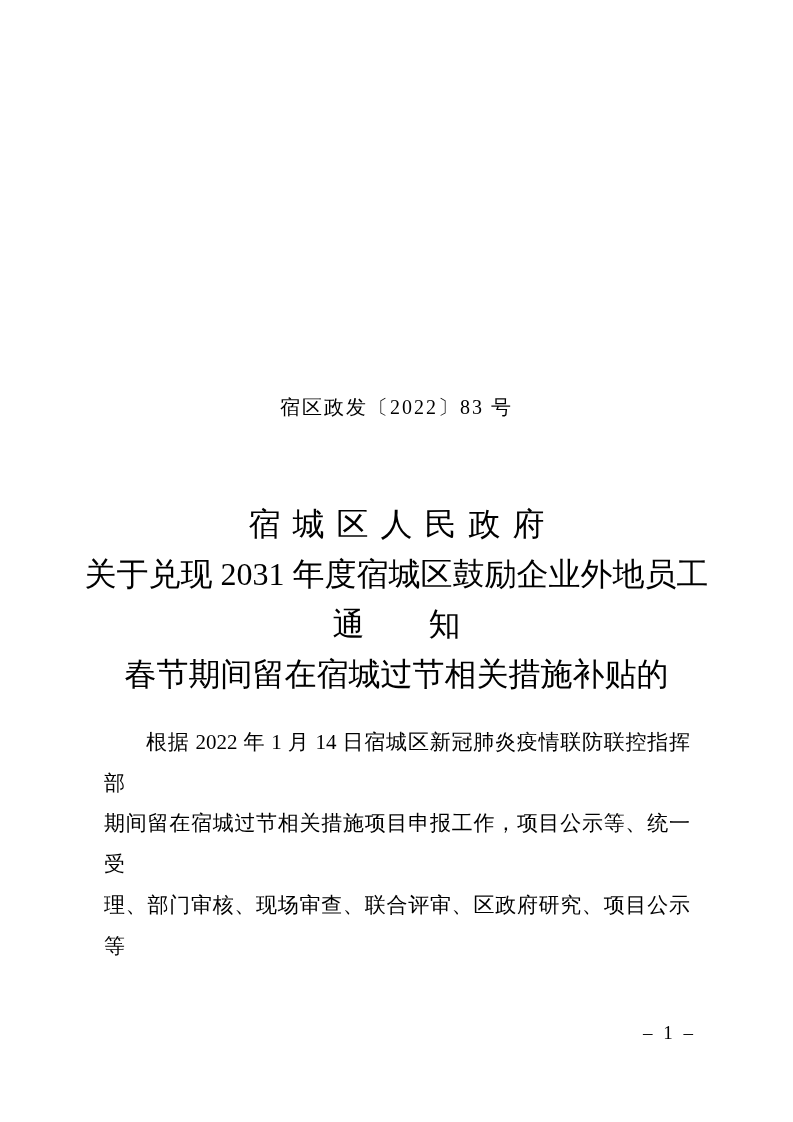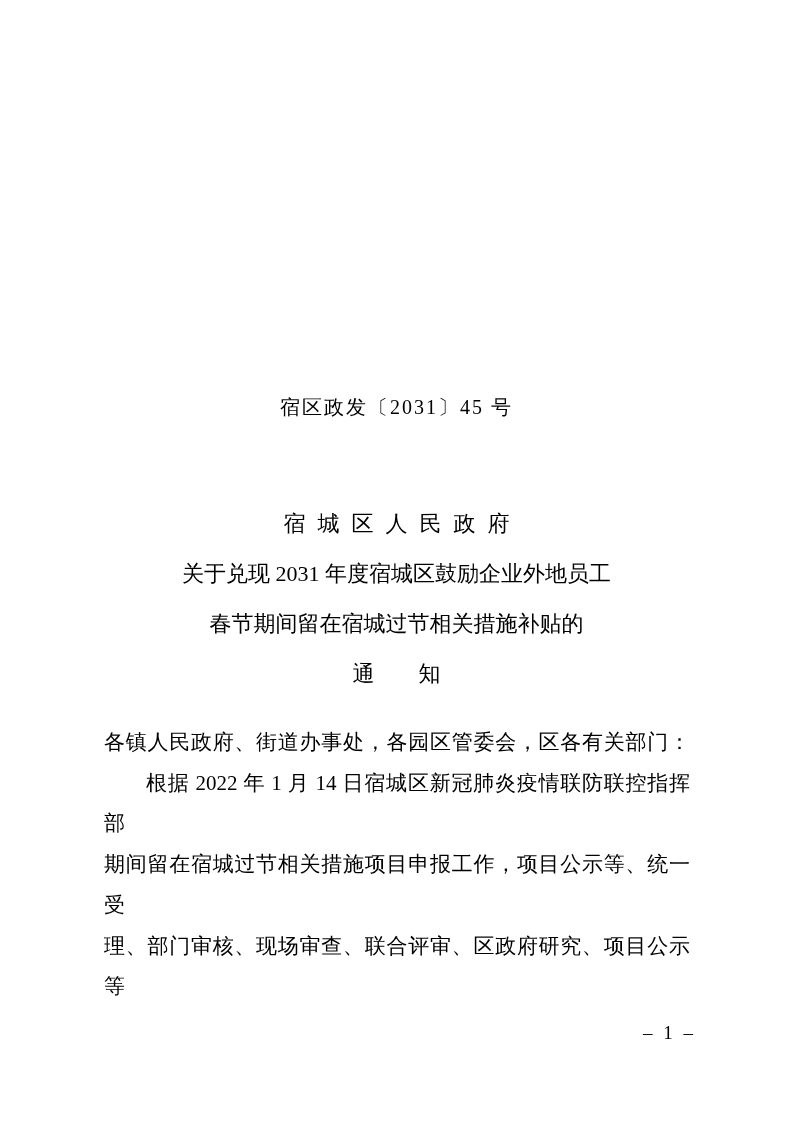--- a/index.html
+++ b/index.html
@@ -28,21 +28,21 @@
     white-space: pre;
   }
   .title-block {
     position: absolute;
     top: 499px;
     left: 0;
     right: 0;
     text-align: center;
   }
   .title-line {
-    font-size: 22px;
+    font-size: 32px;
     line-height: 50px;
     white-space: pre;
   }
   .title-org {
     letter-spacing: 12px;
     padding-left: 12px; 
   }
   .body-block {
     position: absolute;
     top: 722px;
@@ -68,31 +68,30 @@
     font-size: 19px;
     letter-spacing: 3px;
     white-space: pre;
   }
 </style>
 </head>
 <body>
 
 <div class="page">
 
-  <div class="doc-number">宿区政发〔2031〕45 号</div>
+  <div class="doc-number">宿区政发〔2022〕83 号</div>
 
   <div class="title-block">
     <div class="title-line title-org">宿城区人民政府</div>
     <div class="title-line">关于兑现 2031 年度宿城区鼓励企业外地员工</div>
+    <div class="title-line">通　　知</div>
     <div class="title-line">春节期间留在宿城过节相关措施补贴的</div>
-    <div class="title-line">通　　知</div>
   </div>
 
   <div class="body-block">
-    <div class="body-line">各镇人民政府、街道办事处，各园区管委会，区各有关部门：</div>
     <div class="body-line indent">根据 2022 年 1 月 14 日宿城区新冠肺炎疫情联防联控指挥部</div>
     <div class="body-line">期间留在宿城过节相关措施项目申报工作，项目公示等、统一受</div>
     <div class="body-line">理、部门审核、现场审查、联合评审、区政府研究、项目公示等</div>
   </div>
 
   <div class="page-number">– 1 –</div>
 
 </div>
 
 </body></html>

